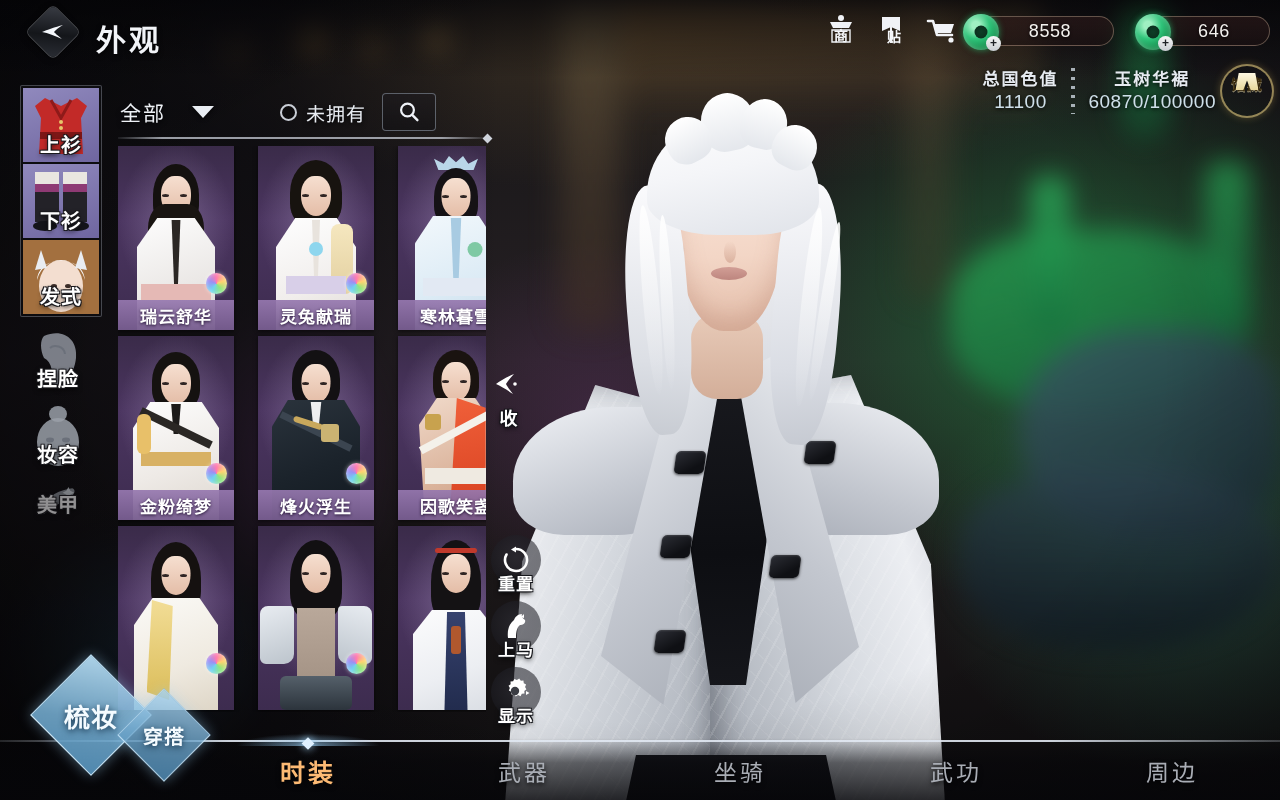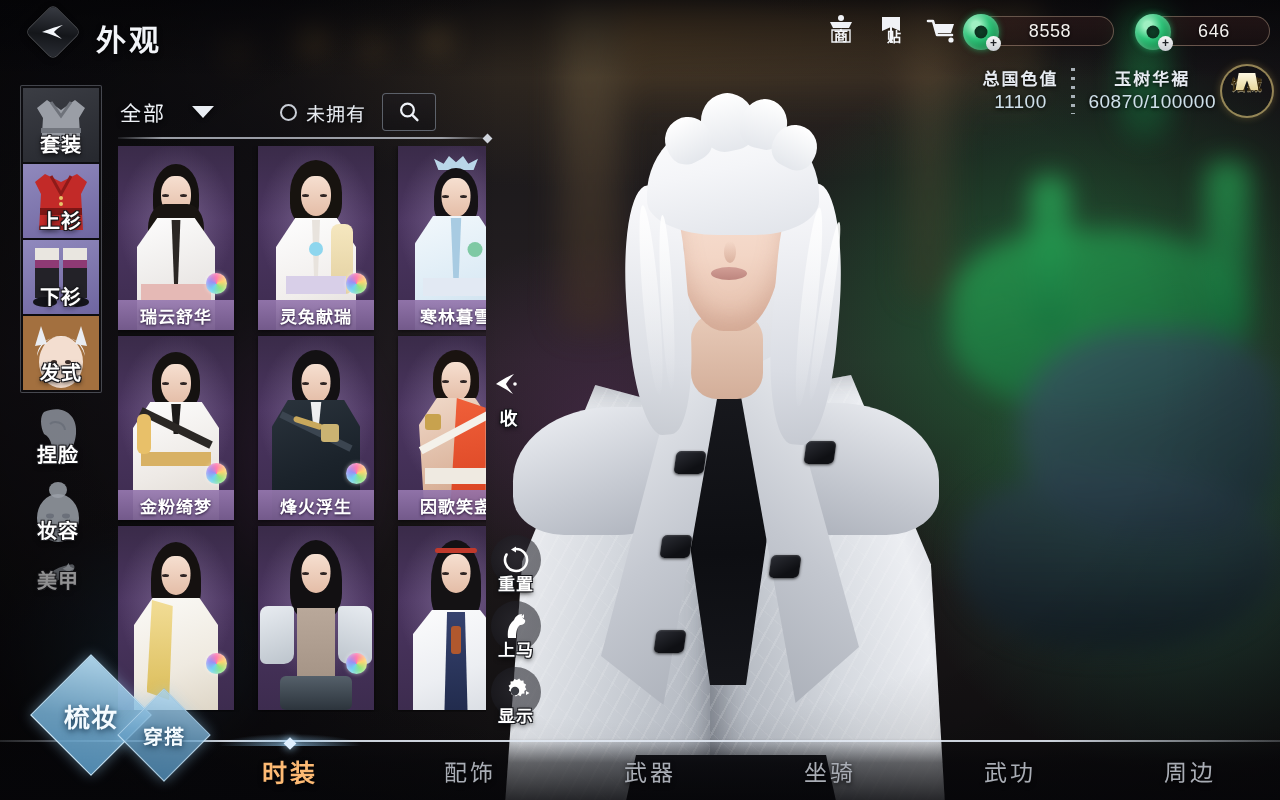--- a/index.html
+++ b/index.html
@@ -564,30 +564,20 @@
   </div>
   <div class="badge-coll">
     <div class="badge-robe"></div>
     <span>馆藏</span>
   </div>
 </div>
 
 <div id="rail">
   <div class="rail-group">
 
-    <div class="rail-item sel">
-      <div class="rail-thumb t-gray">
-        <svg viewBox="0 0 76 74" style="width:100%;height:100%">
-          <path d="M24 12 L38 22 L52 12 L62 20 L56 30 L58 62 L18 62 L20 30 L14 20 Z" fill="#9a9ea6"></path>
-          <path d="M28 14 L38 28 L48 14" fill="none" stroke="#6e727a" stroke-width="3"></path>
-          <rect x="18" y="40" width="40" height="5" fill="#72767e"></rect>
-        </svg>
-      </div>
-      <div class="rail-lbl">套装</div>
-    </div>
 
     <div class="rail-item">
       <div class="rail-thumb t-purp">
         <svg viewBox="0 0 76 74" style="width:100%;height:100%">
           <path d="M22 10 L38 18 L54 10 L64 18 L58 30 L60 66 L16 66 L18 30 L12 18 Z" fill="#c22a28"></path>
           <path d="M28 12 L38 30 L48 12" fill="none" stroke="#8e1a19" stroke-width="3"></path>
           <rect x="17" y="44" width="42" height="7" fill="#7d1716"></rect>
           <circle cx="38" cy="34" r="2" fill="#e7c56a"></circle>
           <circle cx="38" cy="40" r="2" fill="#e7c56a"></circle>
         </svg>
@@ -900,23 +890,20 @@
       </div>
   </div>
 
   <div class="tabs">
     <div class="tab active">
       <div class="tab-glow"></div>
       <div class="tab-mark"></div>
       <span>时装</span>
     </div>
     <div class="tab">
-      <span>配饰</span>
-    </div>
-    <div class="tab">
       <span>武器</span>
     </div>
     <div class="tab">
       <span>坐骑</span>
     </div>
     <div class="tab">
       <span>武功</span>
     </div>
     <div class="tab">
       <span>周边</span>

